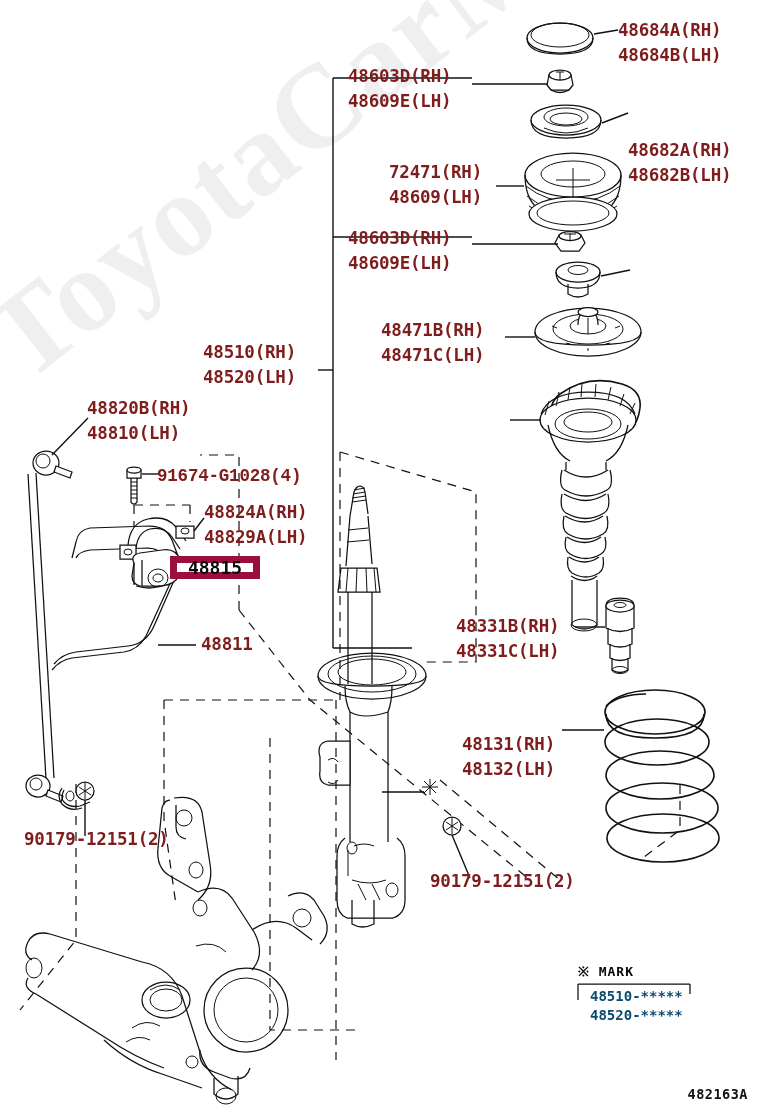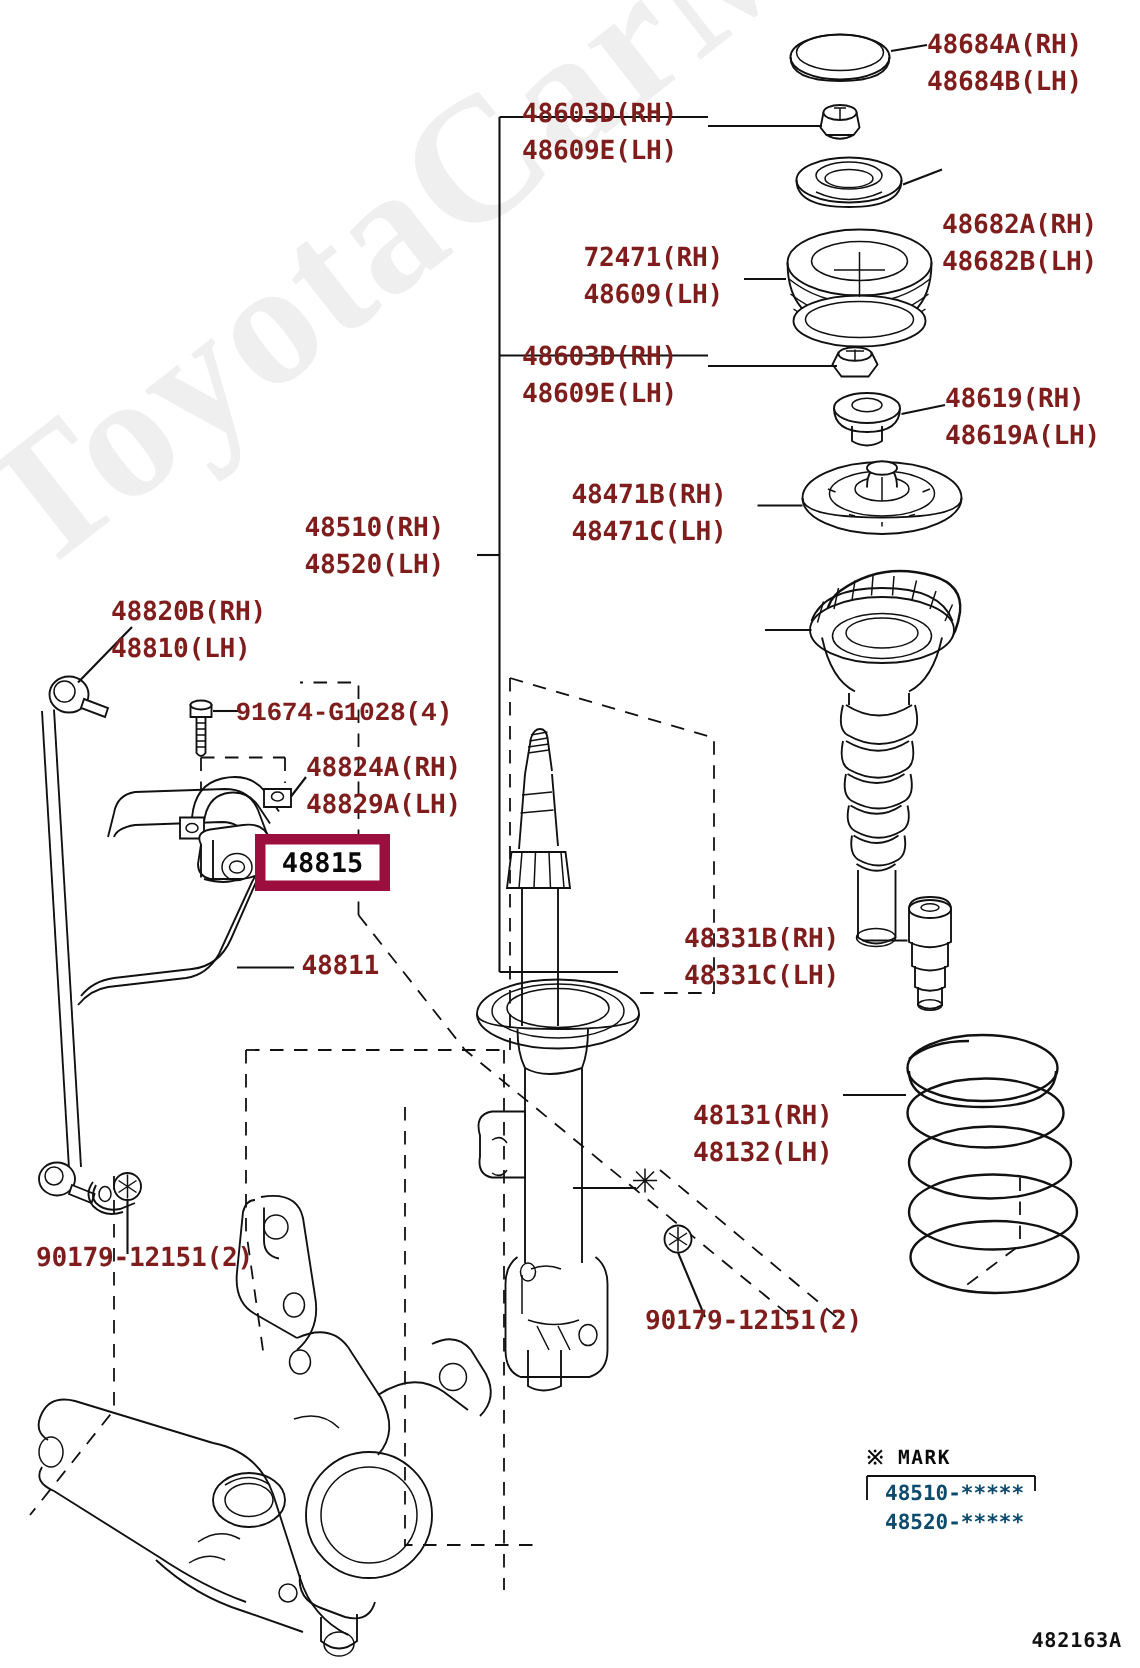--- a/index.html
+++ b/index.html
@@ -45,21 +45,21 @@
     white-space:nowrap;
     letter-spacing:-0.2px;
     line-height:25px;
   }
   .lbl div{white-space:nowrap;}
   
   #highlight{
     position:absolute;
     z-index:5;
     left:170px;top:556px;
-    width:90px;height:38px;
+    width:90px;height:23px;
     border:7px solid #ef4444;
     background:#ffffff;
     box-sizing:border-box;
   }
   #highlight .htxt{
     position:absolute;left:0;top:0;width:100%;height:100%;
     display:flex;align-items:center;justify-content:center;
     font-family:"DejaVu Sans Mono","Liberation Mono",monospace;
     font-size:18px;font-weight:700;color:#0a0a0a;letter-spacing:0px;
   }
@@ -387,37 +387,33 @@
   <div class="lbl" style="left:389px;top:160px;">
     <div>72471(RH)</div>
     <div>48609(LH)</div>
   </div>
 
   <div class="lbl" style="left:348px;top:226px;">
     <div>48603D(RH)</div>
     <div>48609E(LH)</div>
   </div>
 
-  <div class="lbl" style="left:630px;top:254px;">
-    <div>48619(RH)</div>
-    <div>48619A(LH)</div>
-  </div>
 
   <div class="lbl" style="left:381px;top:318px;">
     <div>48471B(RH)</div>
     <div>48471C(LH)</div>
   </div>
 
   <div class="lbl" style="left:203px;top:340px;">
     <div>48510(RH)</div>
     <div>48520(LH)</div>
   </div>
 
 
-  <div class="lbl" style="left:74px;top:396px;">
+  <div class="lbl" style="left:87px;top:396px;">
     <div>48820B(RH)</div>
     <div>48810(LH)</div>
   </div>
 
   <div class="lbl" style="left:157px;top:464px;font-family:Liberation Mono, monospace;">
     <div>91674-G1028(4)</div>
   </div>
 
   <div class="lbl" style="left:204px;top:500px;">
     <div>48824A(RH)</div>

